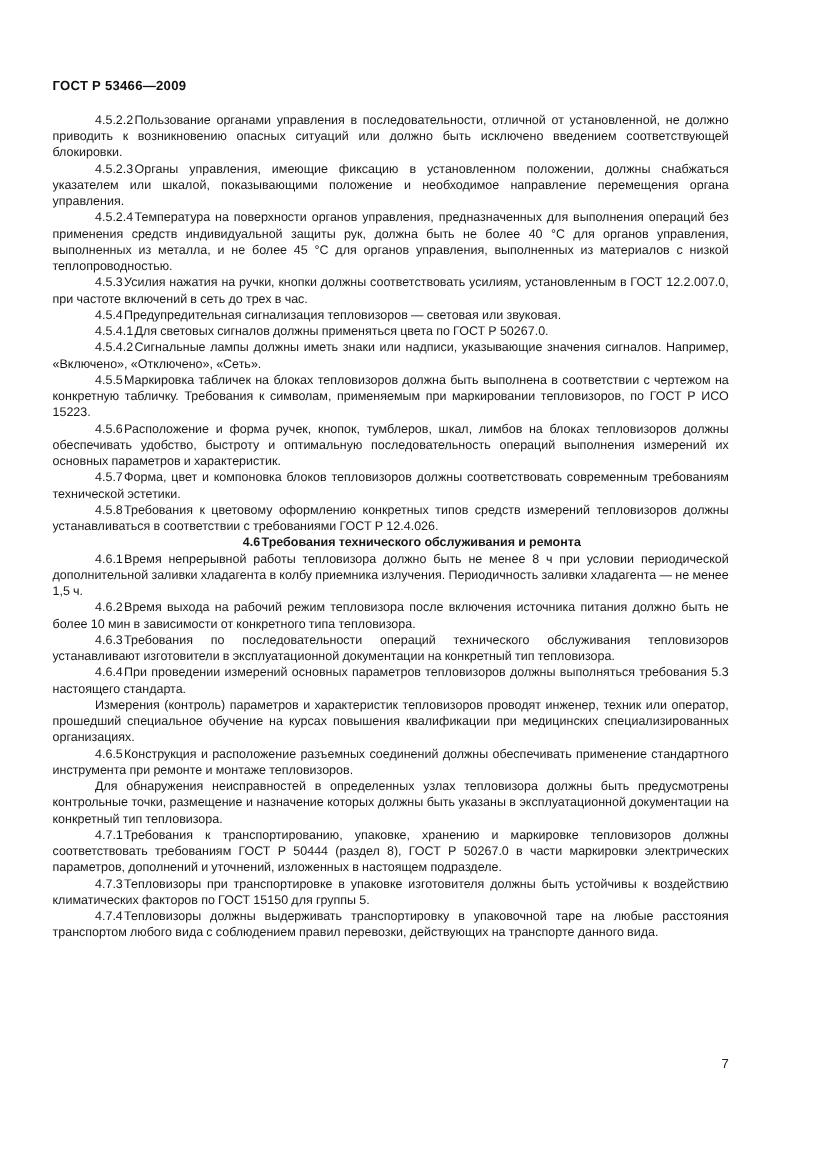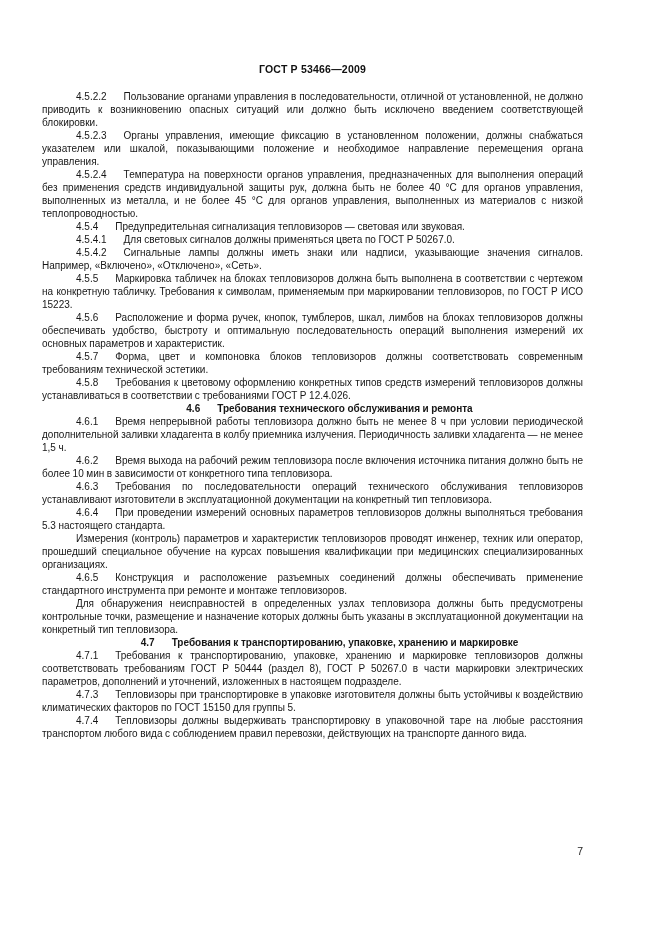--- a/index.html
+++ b/index.html
@@ -18,21 +18,21 @@
     position: relative;
     width: 661px;
     height: 936px;
     background: #ffffff;
   }
   .doc-header {
     position: absolute;
     top: 63px;
     left: 42px;
     width: 541px;
-    text-align: center;
+    text-align: left;
     font-size: 10.5px;
     font-weight: 700;
     letter-spacing: 0.2px;
     color: #111111;
   }
   .doc-body {
     position: absolute;
     top: 90px;
     left: 42px;
     width: 541px;
@@ -43,21 +43,21 @@
     -webkit-hyphens: auto;
     word-spacing: -0.2px;
     color: #161616;
   }
   .para {
     text-indent: 34px;
     margin: 0;
     padding: 0;
   }
   .para .num {
-    padding-right: 17px;
+    padding-right: 1px;
     white-space: nowrap;
   }
   .para.heading {
     font-weight: 700;
     text-align: center;
     hyphens: none;
   }
   .page-number {
     position: absolute;
     top: 845px;
@@ -71,35 +71,35 @@
 </head>
 <body>
 
 <div class="page">
   <div class="doc-header">ГОСТ Р 53466—2009</div>
 
   <div class="doc-body">
       <div class="para"><span class="num">4.5.2.2</span>Пользование органами управления в последовательности, отличной от установленной, не должно приводить к возникновению опасных ситуаций или должно быть исключено введением соответствующей блокировки.</div>
       <div class="para"><span class="num">4.5.2.3</span>Органы управления, имеющие фиксацию в установленном положении, должны снабжаться указателем или шкалой, показывающими положение и необходимое направление перемещения органа управления.</div>
       <div class="para"><span class="num">4.5.2.4</span>Температура на поверхности органов управления, предназначенных для выполнения операций без применения средств индивидуальной защиты рук, должна быть не более 40 °С для органов управления, выполненных из металла, и не более 45 °С для органов управления, выполненных из материалов с низкой теплопроводностью.</div>
+      <div class="para"><span class="num">4.5.3</span>Усилия нажатия на ручки, кнопки должны соответствовать усилиям, установленным в ГОСТ 12.2.007.0, при частоте включений в сеть до трех в час.</div>
       <div class="para"><span class="num">4.5.4</span>Предупредительная сигнализация тепловизоров — световая или звуковая.</div>
       <div class="para"><span class="num">4.5.4.1</span>Для световых сигналов должны применяться цвета по ГОСТ Р 50267.0.</div>
       <div class="para"><span class="num">4.5.4.2</span>Сигнальные лампы должны иметь знаки или надписи, указывающие значения сигналов. Например, «Включено», «Отключено», «Сеть».</div>
       <div class="para"><span class="num">4.5.5</span>Маркировка табличек на блоках тепловизоров должна быть выполнена в соответствии с чертежом на конкретную табличку. Требования к символам, применяемым при маркировании тепловизоров, по ГОСТ Р ИСО 15223.</div>
       <div class="para"><span class="num">4.5.6</span>Расположение и форма ручек, кнопок, тумблеров, шкал, лимбов на блоках тепловизоров должны обеспечивать удобство, быстроту и оптимальную последовательность операций выполнения измерений их основных параметров и характеристик.</div>
       <div class="para"><span class="num">4.5.7</span>Форма, цвет и компоновка блоков тепловизоров должны соответствовать современным требованиям технической эстетики.</div>
       <div class="para"><span class="num">4.5.8</span>Требования к цветовому оформлению конкретных типов средств измерений тепловизоров должны устанавливаться в соответствии с требованиями ГОСТ Р 12.4.026.</div>
       <div class="para heading"><span class="num">4.6</span>Требования технического обслуживания и ремонта</div>
       <div class="para"><span class="num">4.6.1</span>Время непрерывной работы тепловизора должно быть не менее 8 ч при условии периодической дополнительной заливки хладагента в колбу приемника излучения. Периодичность заливки хладагента — не менее 1,5 ч.</div>
       <div class="para"><span class="num">4.6.2</span>Время выхода на рабочий режим тепловизора после включения источника питания должно быть не более 10 мин в зависимости от конкретного типа тепловизора.</div>
       <div class="para"><span class="num">4.6.3</span>Требования по последовательности операций технического обслуживания тепловизоров устанавливают изготовители в эксплуатационной документации на конкретный тип тепловизора.</div>
       <div class="para"><span class="num">4.6.4</span>При проведении измерений основных параметров тепловизоров должны выполняться требования 5.3 настоящего стандарта.</div>
       <div class="para">Измерения (контроль) параметров и характеристик тепловизоров проводят инженер, техник или оператор, прошедший специальное обучение на курсах повышения квалификации при медицинских специализированных организациях.</div>
       <div class="para"><span class="num">4.6.5</span>Конструкция и расположение разъемных соединений должны обеспечивать применение стандартного инструмента при ремонте и монтаже тепловизоров.</div>
       <div class="para">Для обнаружения неисправностей в определенных узлах тепловизора должны быть предусмотрены контрольные точки, размещение и назначение которых должны быть указаны в эксплуатационной документации на конкретный тип тепловизора.</div>
-      <div class="para heading"><span class="num">4.7</span>Требования к транспортированию, упаковке, хранению и маркировке</div>
       <div class="para"><span class="num">4.7.1</span>Требования к транспортированию, упаковке, хранению и маркировке тепловизоров должны соответствовать требованиям ГОСТ Р 50444 (раздел 8), ГОСТ Р 50267.0 в части маркировки электрических параметров, дополнений и уточнений, изложенных в настоящем подразделе.</div>
       <div class="para"><span class="num">4.7.3</span>Тепловизоры при транспортировке в упаковке изготовителя должны быть устойчивы к воздействию климатических факторов по ГОСТ 15150 для группы 5.</div>
       <div class="para"><span class="num">4.7.4</span>Тепловизоры должны выдерживать транспортировку в упаковочной таре на любые расстояния транспортом любого вида с соблюдением правил перевозки, действующих на транспорте данного вида.</div>
     </div>
 
   <div class="page-number">7</div>
 </div>
 
 </body></html>

